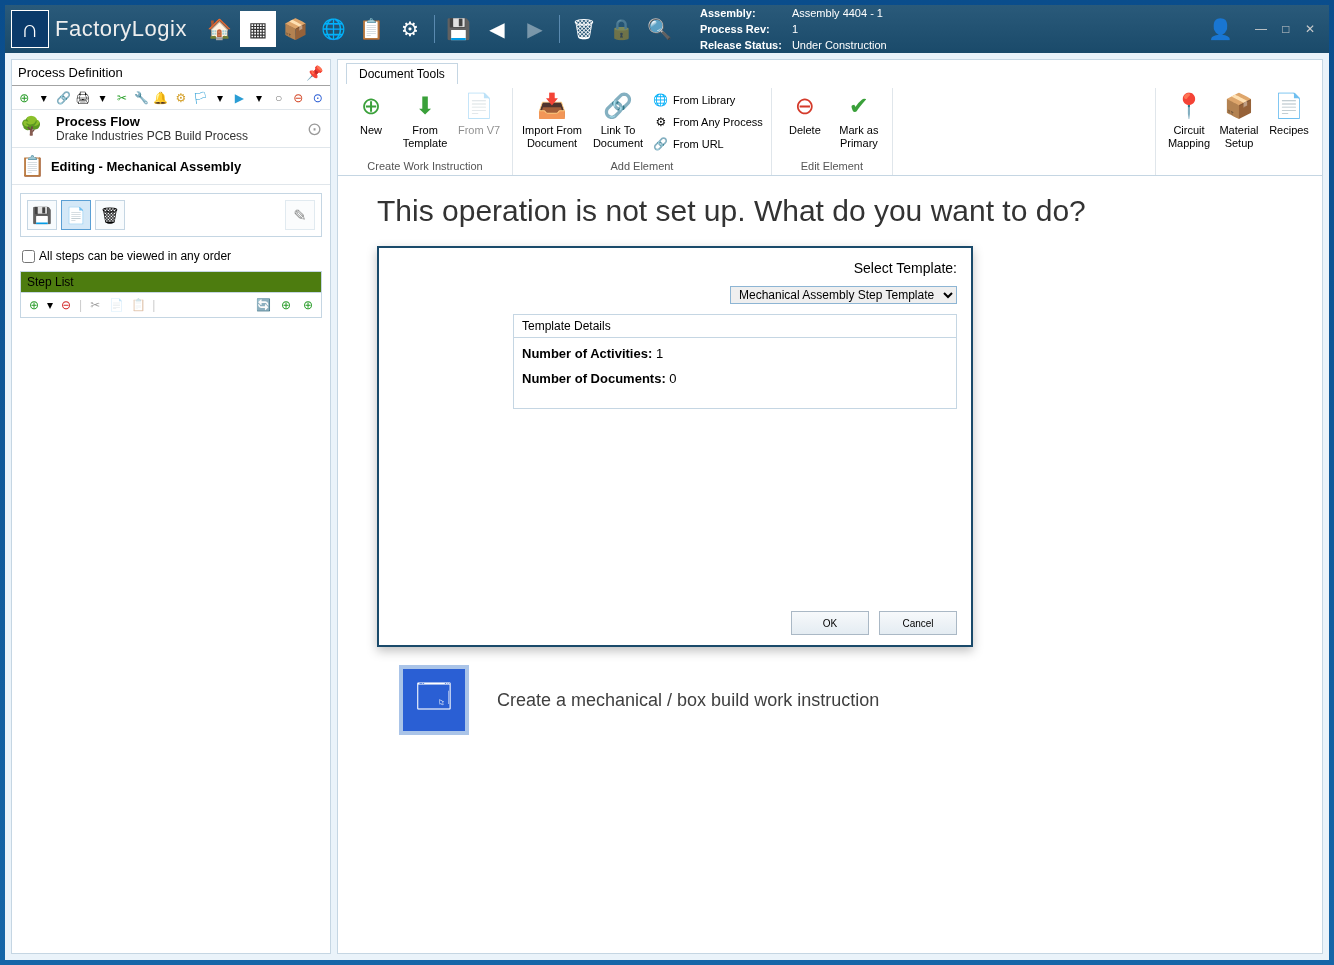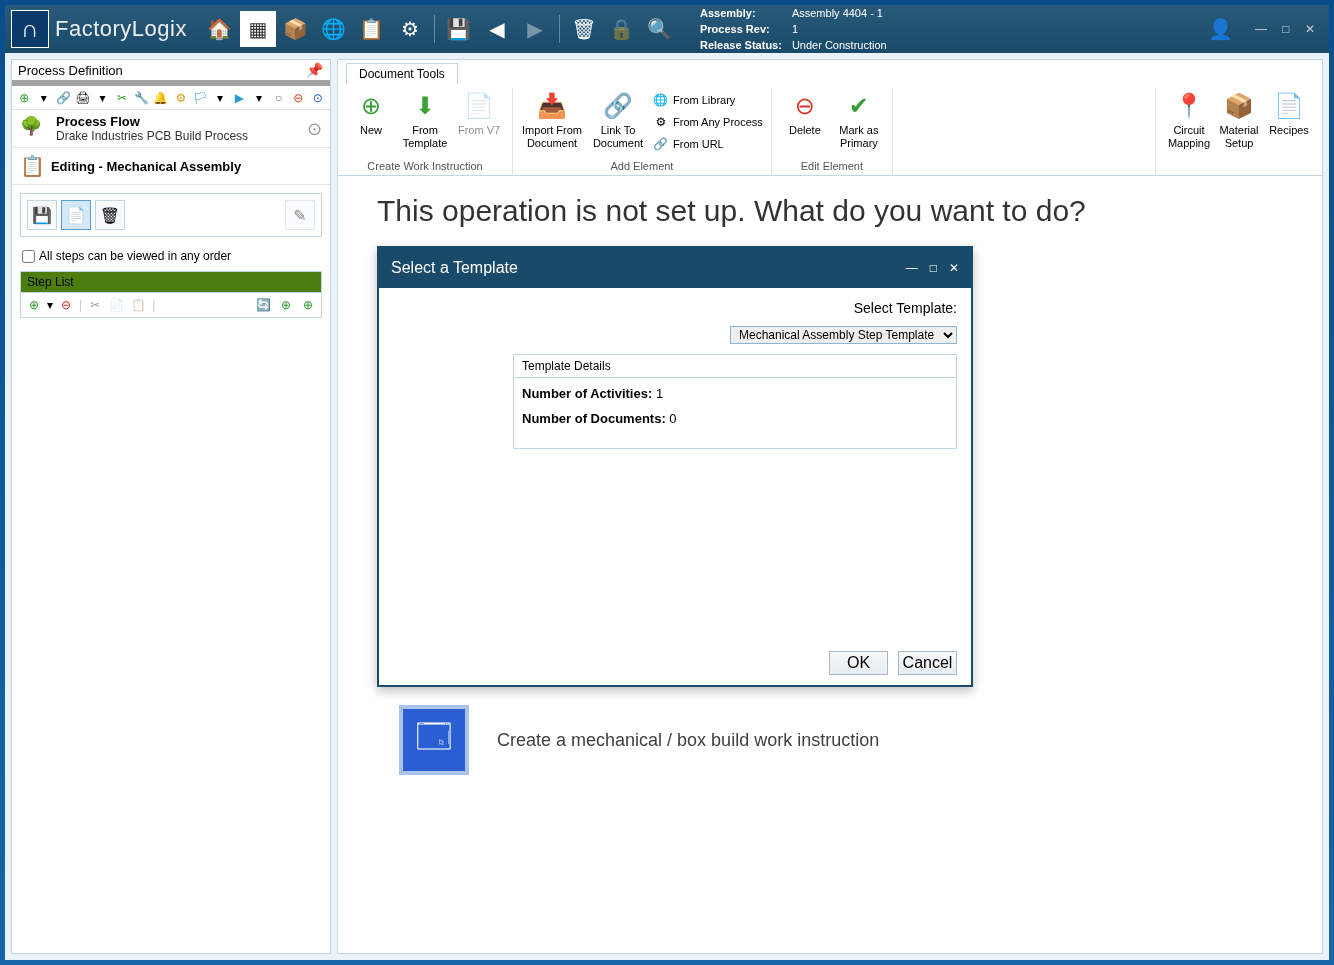--- a/index.html
+++ b/index.html
@@ -20,21 +20,21 @@
 .tb-info { margin-left: 20px; font-size: 11px; line-height: 1.3; }
 .tb-info td:first-child { font-weight: bold; padding-right: 8px; }
 .tb-right { margin-left: auto; display: flex; align-items: center; gap: 10px; padding-right: 8px; }
 .win-controls span { padding: 2px 6px; color: #ccc; cursor: pointer; }
 
 
 .main-area { flex: 1; display: flex; background: #eaf3fa; overflow: hidden; }
 
 
 .sidebar { width: 320px; background: #fff; margin: 6px 0 6px 6px; border: 1px solid #c5d6e3; display: flex; flex-direction: column; }
-.side-header { height: 26px; display: flex; align-items: center; justify-content: space-between; padding: 0 6px; font-size: 13px; border-bottom: 6px solid #a3a3a3; }
+.side-header { height: 26px; display: flex; align-items: center; justify-content: space-between; padding: 0 6px; font-size: 13px; border-bottom: 1px solid #a3a3a3; }
 .pin-icon { font-size: 14px; color: #555; }
 .side-toolbar { height: 24px; display: flex; align-items: center; gap: 3px; padding: 2px 4px; border-bottom: 1px solid #e0e6eb; }
 .st-icon { width: 18px; height: 18px; font-size: 12px; display: flex; align-items: center; justify-content: center; cursor: pointer; }
 .process-flow-row { display: flex; align-items: center; gap: 8px; padding: 4px 8px; border-bottom: 1px solid #e0e6eb; }
 .pf-icon { width: 28px; height: 28px; font-size: 18px; }
 .pf-text .t1 { font-weight: bold; font-size: 13px; }
 .pf-text .t2 { font-size: 12px; color: #333; }
 .down-circle { margin-left: auto; color: #999; font-size: 18px; }
 .editing-row { display: flex; align-items: center; gap: 6px; padding: 6px 8px; border-bottom: 1px solid #e0e6eb; }
 .editing-row .ic { font-size: 20px; }
@@ -76,21 +76,21 @@
 .modal-body { padding: 12px 14px; }
 .sel-row { display: flex; align-items: flex-end; gap: 10px; flex-direction: column; }
 .sel-row label { font-size: 14px; }
 .sel-row select { flex: 1; height: 24px; border: 1px solid #8db5d4; font-size: 12px; padding: 0 4px; }
 .details-box { margin: 10px 0 0 120px; border: 1px solid #c5d6e3; }
 .details-hdr { padding: 4px 8px; font-size: 12px; border-bottom: 1px solid #c5d6e3; }
 .details-body { padding: 8px 8px 12px 8px; font-size: 13px; }
 .details-body div { margin-bottom: 10px; }
 .modal-spacer { height: 180px; }
 .modal-buttons { display: flex; justify-content: flex-end; gap: 10px; padding: 10px 14px; }
-.modal-buttons button { width: 59px; height: 24px; border: 1px solid #aab8c5; background: linear-gradient(#f7f9fb,#e4ecf2); font-size: 16px; cursor: pointer; }
+.modal-buttons button { width: 78px; height: 24px; border: 1px solid #aab8c5; background: linear-gradient(#f7f9fb,#e4ecf2); font-size: 10px; cursor: pointer; }
 
 .create-row { display: flex; align-items: center; gap: 28px; margin-top: 18px; padding-left: 22px; }
 .create-icon { width: 70px; height: 70px; background: #2a5fd4; border: 4px solid #aac4e8; display: flex; align-items: center; justify-content: center; font-size: 34px; color: #fff; }
 .create-text { font-size: 18px; color: #404040; }
 </style>
 </head>
 <body>
 
 <div class="app-window">
 
@@ -280,28 +280,20 @@
             <div class="ric">📄</div>
             <div class="rlbl">Recipes</div>
           </div>
         </div>
       </div>
 
       <div class="prompt-area">
         <div class="prompt-text">This operation is not set up. What do you want to do?</div>
 
         <div class="modal">
-          <div class="modal-title">
-            <span>Select a Template</span>
-            <div class="mt-ctrls">
-              <span>—</span>
-              <span>□</span>
-              <span>✕</span>
-            </div>
-          </div>
           <div class="modal-body">
             <div class="sel-row">
               <label>Select Template:</label>
               <select>
                 <option>Mechanical Assembly Step Template</option>
               </select>
             </div>
             <div class="details-box">
               <div class="details-hdr">Template Details</div>
               <div class="details-body">

